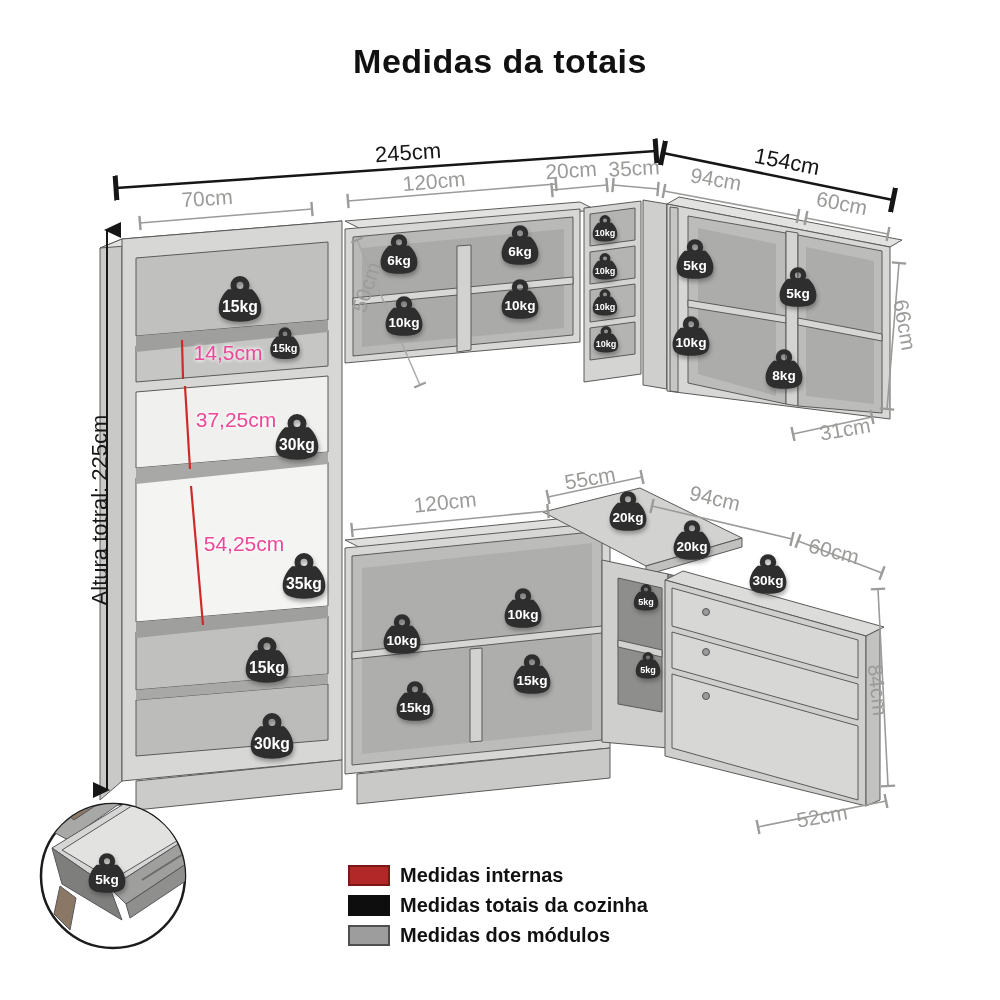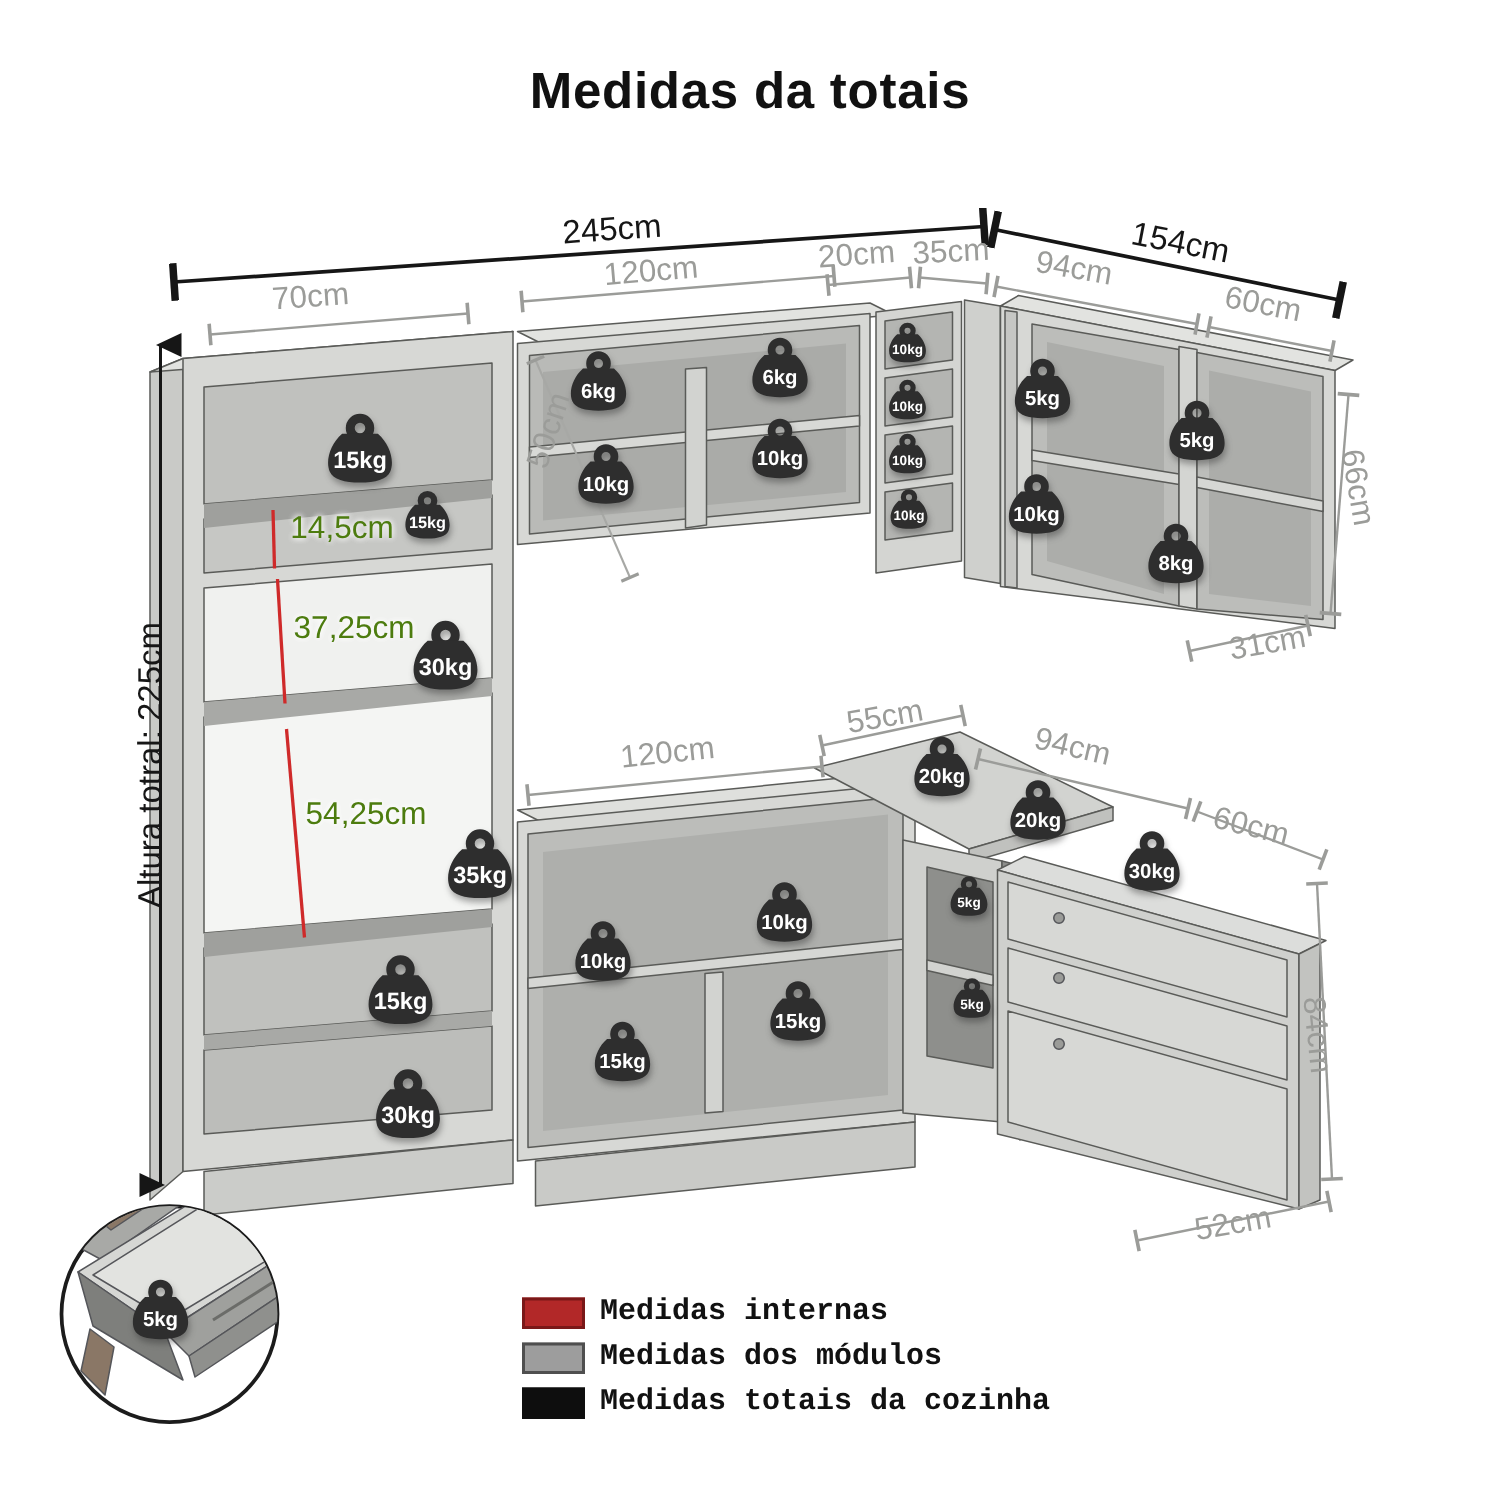--- a/index.html
+++ b/index.html
@@ -5,27 +5,27 @@
   html,body{margin:0;padding:0;background:#ffffff;}
   #stage{position:relative;width:1000px;height:1000px;background:#ffffff;overflow:hidden;
          font-family:"Liberation Sans", sans-serif;}
   #scene{position:absolute;left:0;top:0;z-index:1;}
   #weights-layer,#dims-layer{position:absolute;left:0;top:0;width:1000px;height:1000px;z-index:3;pointer-events:none;}
   #page-title{position:absolute;top:42px;left:0;width:100%;text-align:center;z-index:4;
               font-size:34px;font-weight:700;color:#111;letter-spacing:.5px;}
   .dim-label{position:absolute;white-space:nowrap;font-size:21px;line-height:1;}
   .t-module{color:#9b9c99;}
   .t-total{color:#161616;font-size:22px;}
-  .t-internal{color:#4d7c0f;text-shadow:0 0 4px #fff,0 0 4px #fff;}
+  .t-internal{color:#ec4899;text-shadow:0 0 4px #fff,0 0 4px #fff;}
   .weight{position:absolute;filter:drop-shadow(1px 3px 2px rgba(40,40,40,.4));}
   .weight svg{display:block;width:100%;height:auto;}
   #legend{position:absolute;left:348px;top:864px;z-index:4;display:flex;flex-direction:column;gap:8px;}
   .legend-row{display:flex;align-items:center;gap:10px;height:22px;}
   .legend-swatch{width:42px;height:21px;border:2px solid #000;box-sizing:border-box;flex:0 0 auto;}
-  .legend-label{font-size:20px;font-weight:600;color:#111;line-height:1;font-family:Liberation Mono, monospace;}
+  .legend-label{font-size:20px;font-weight:600;color:#111;line-height:1;}
 </style>
 </head>
 <body>
 
 <div id="stage">
 
   <div id="page-title">Medidas da totais</div>
 
   <svg id="scene" width="1000" height="1000" viewBox="0 0 1000 1000">
     <defs>
@@ -189,21 +189,21 @@
           <text x="24" y="34" text-anchor="middle" fill="#ffffff" font-size="14.5" font-weight="bold" font-family="&quot;Liberation Sans&quot;, sans-serif">15kg</text>
         </svg>
       </div>
       <div class="weight" style="width: 52px; left: 297px; top: 438px; transform: translate(-50%, -50%);">
         <svg viewBox="0 0 48 46">
           <circle cx="24" cy="9.5" r="6" fill="none" stroke="#2e2e2e" stroke-width="5.5"></circle>
           <path d="M13 13 H35 C42.5 19.5 45.5 30 42.5 36.5 C40.5 41 33.5 43 24 43 C14.5 43 7.5 41 5.5 36.5 C2.5 30 5.5 19.5 13 13 Z" fill="#2e2e2e"></path>
           <text x="24" y="34" text-anchor="middle" fill="#ffffff" font-size="14.5" font-weight="bold" font-family="&quot;Liberation Sans&quot;, sans-serif">30kg</text>
         </svg>
       </div>
-      <div class="weight" style="width: 52px; left: 320px; top: 577px; transform: translate(-50%, -50%);">
+      <div class="weight" style="width: 52px; left: 304px; top: 577px; transform: translate(-50%, -50%);">
         <svg viewBox="0 0 48 46">
           <circle cx="24" cy="9.5" r="6" fill="none" stroke="#2e2e2e" stroke-width="5.5"></circle>
           <path d="M13 13 H35 C42.5 19.5 45.5 30 42.5 36.5 C40.5 41 33.5 43 24 43 C14.5 43 7.5 41 5.5 36.5 C2.5 30 5.5 19.5 13 13 Z" fill="#2e2e2e"></path>
           <text x="24" y="34" text-anchor="middle" fill="#ffffff" font-size="14.5" font-weight="bold" font-family="&quot;Liberation Sans&quot;, sans-serif">35kg</text>
         </svg>
       </div>
       <div class="weight" style="width: 52px; left: 267px; top: 661px; transform: translate(-50%, -50%);">
         <svg viewBox="0 0 48 46">
           <circle cx="24" cy="9.5" r="6" fill="none" stroke="#2e2e2e" stroke-width="5.5"></circle>
           <path d="M13 13 H35 C42.5 19.5 45.5 30 42.5 36.5 C40.5 41 33.5 43 24 43 C14.5 43 7.5 41 5.5 36.5 C2.5 30 5.5 19.5 13 13 Z" fill="#2e2e2e"></path>
@@ -396,21 +396,21 @@
       <div class="dim-label t-module" style="left: 878px; top: 690px; transform: translate(-50%, -50%) rotate(84deg);">84cm</div>
       <div class="dim-label t-module" style="left: 822px; top: 816px; transform: translate(-50%, -50%) rotate(-10deg);">52cm</div>
     </div>
 
   <div id="legend">
     <div class="legend-row">
       <span class="legend-swatch" style="background: rgb(178, 40, 40); border-color: rgb(122, 24, 24);"></span>
       <span class="legend-label">Medidas internas</span>
     </div>
     <div class="legend-row">
+      <span class="legend-swatch" style="background: rgb(14, 14, 14); border-color: rgb(14, 14, 14);"></span>
+      <span class="legend-label">Medidas totais da cozinha</span>
+    </div>
+    <div class="legend-row">
       <span class="legend-swatch" style="background: rgb(157, 157, 157); border-color: rgb(79, 79, 79);"></span>
       <span class="legend-label">Medidas dos módulos</span>
     </div>
-    <div class="legend-row">
-      <span class="legend-swatch" style="background: rgb(14, 14, 14); border-color: rgb(14, 14, 14);"></span>
-      <span class="legend-label">Medidas totais da cozinha</span>
-    </div>
   </div>
 </div>
 
 </body></html>

